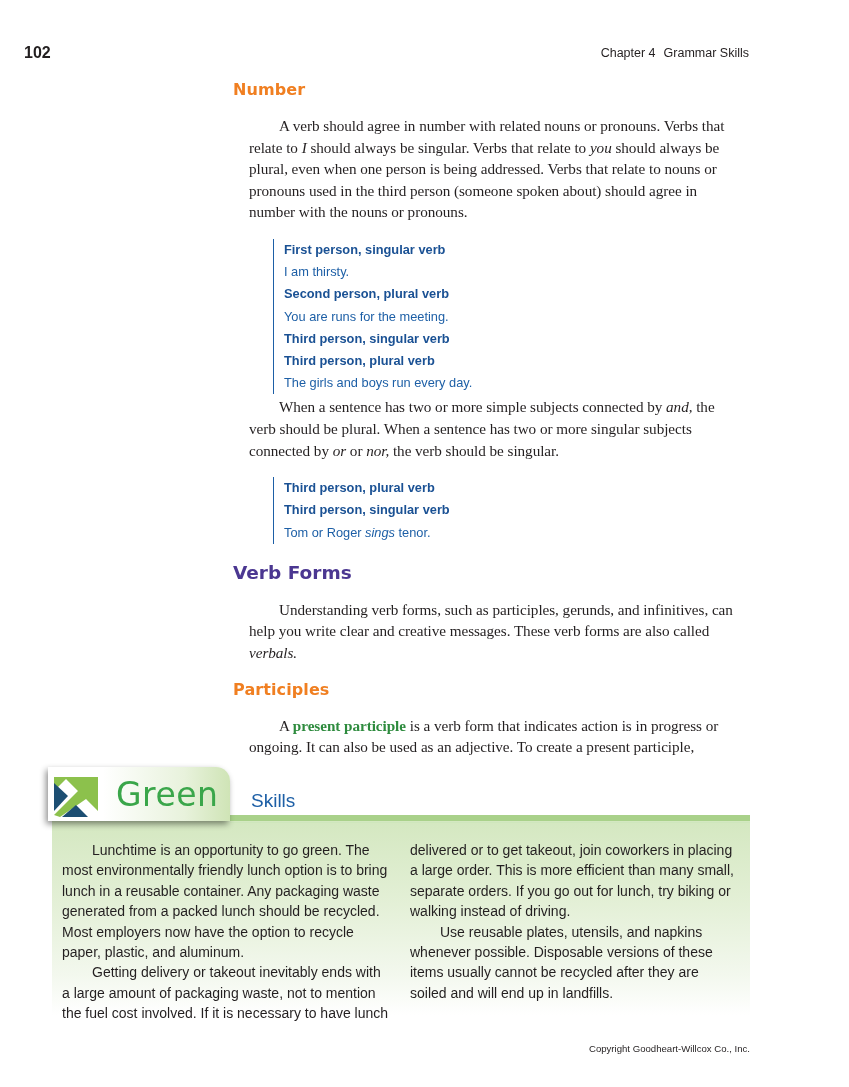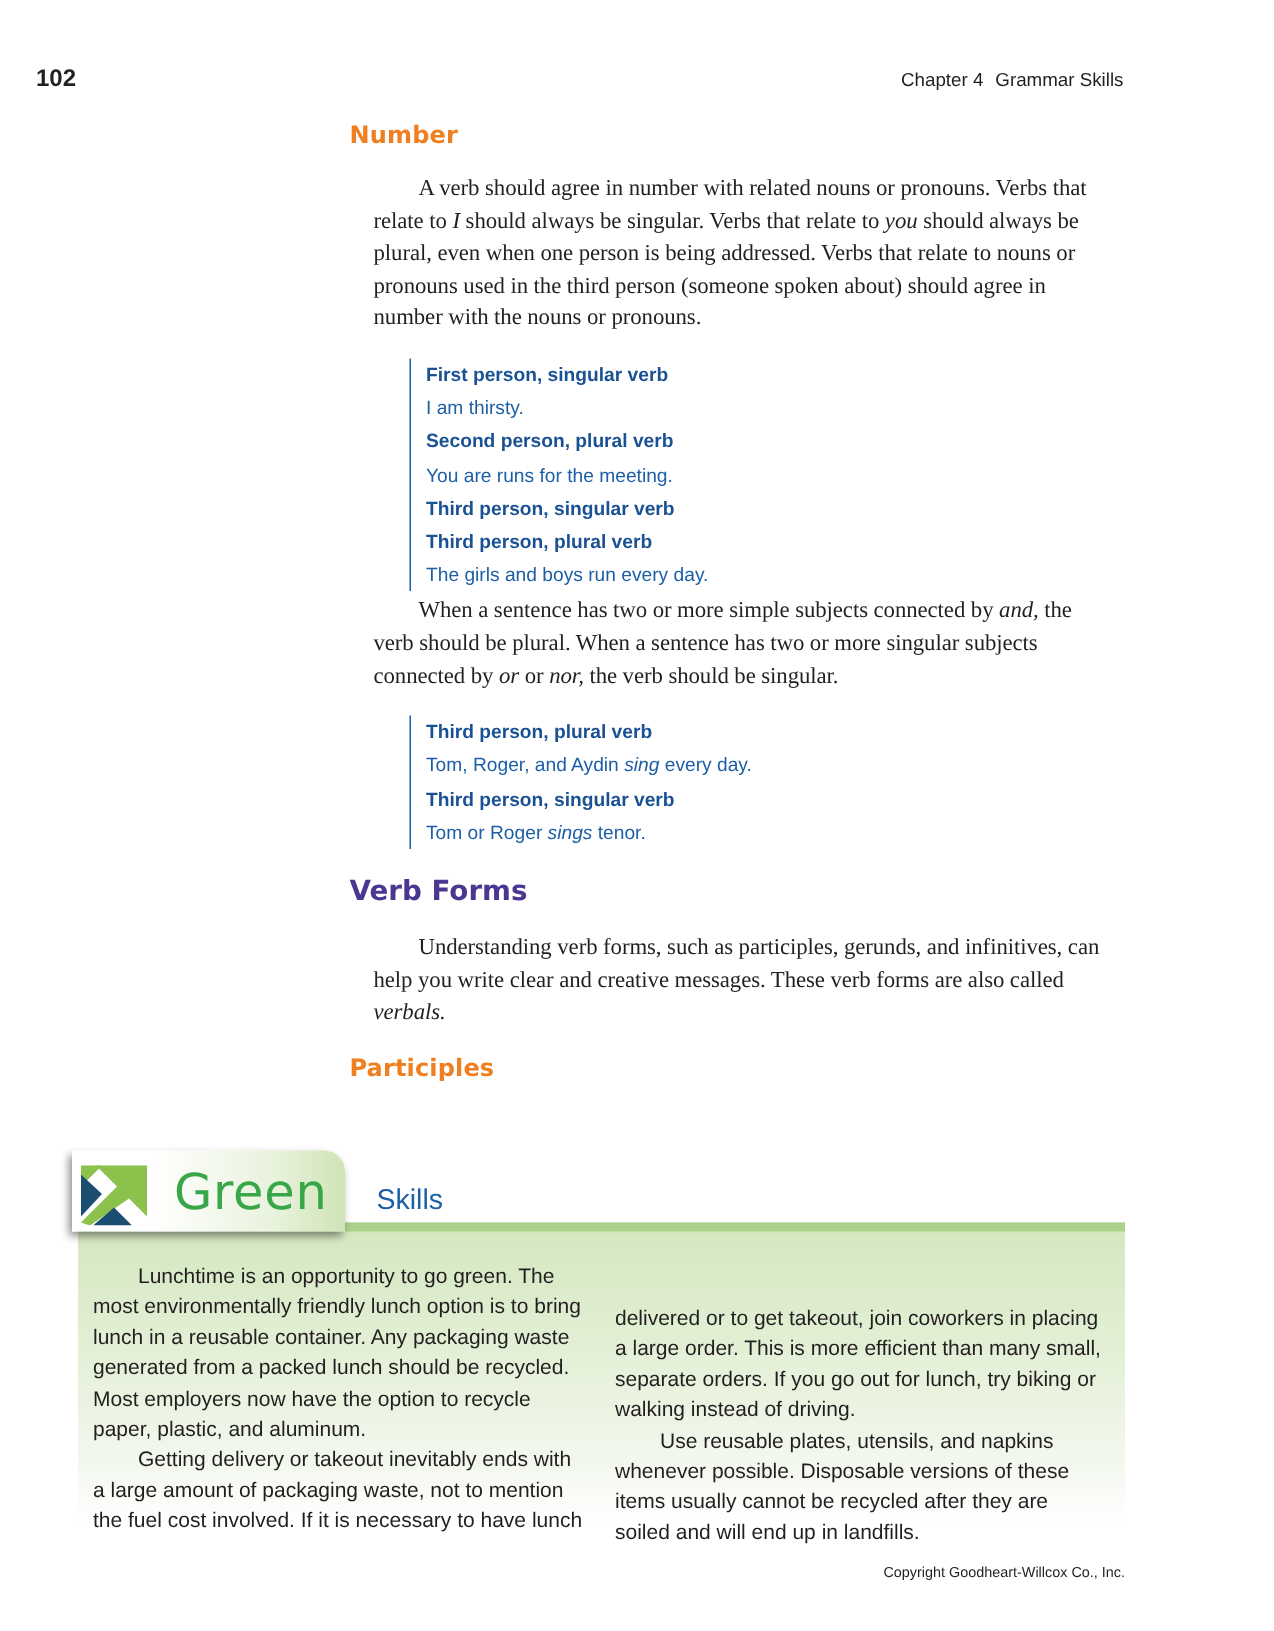--- a/index.html
+++ b/index.html
@@ -20,21 +20,21 @@
   .green-rule { position: absolute; left: 230px; top: 815px; width: 520px; height: 6px; background: #a9d18a; }
   .green-rule2 { position: absolute; left: 230px; top: 822px; width: 520px; height: 1px; background: #cfe6bd; }
   .green-tab { position: absolute; left: 48px; top: 767px; width: 182px; height: 54px;
     background: linear-gradient(90deg, #ffffff 30%, #e8f2dc 75%, #cfe4b6 100%);
     border-top-right-radius: 14px; box-shadow: -2px 3px 6px rgba(0,0,0,0.45); }
   .logo { position: absolute; left: 54px; top: 775px; width: 46px; height: 42px; }
   .green-word { position: absolute; left: 116px; top: 775px; font-family: "DejaVu Sans", sans-serif; font-size: 33px; color: #3aa64a; letter-spacing: 0.5px; }
   .box-title { position: absolute; left: 251px; top: 790px; font-family: "Liberation Sans", sans-serif; font-size: 19px; color: #1d5fa6; }
   .col { position: absolute; top: 840px; width: 328px; font-family: "Liberation Sans", sans-serif; font-size: 14px; line-height: 20.4px; color: #231f20; }
   .col p { margin: 0; text-indent: 30px; }
-  .col p.cont { text-indent: 0; margin-top: 28px; }
+  .col p.cont { text-indent: 0; }
   .col-left { left: 62px; }
   .col-right { left: 410px; }
   .copyright { position: absolute; right: 99px; top: 1043px; font-family: "Liberation Sans", sans-serif; font-size: 9.6px; color: #231f20; }
 </style>
 </head>
 <body>
 
 <div class="page-number">102</div>
 <div class="running-head">
   <span>Chapter 4</span><span class="sep"></span><span>Grammar Skills</span>
@@ -51,29 +51,29 @@
     <div>You are runs for the meeting.</div>
     <div class="label">Third person, singular verb</div>
     <div class="label">Third person, plural verb</div>
     <div>The girls and boys run every day.</div>
   </div>
 
   <p class="body" style="margin-top:2px;"><span>When a sentence has two or more simple subjects connected by </span><i>and,</i><span> the verb should be plural. When a sentence has two or more singular subjects connected by </span><i>or</i><span> or </span><i>nor,</i><span> the verb should be singular.</span></p>
 
   <div class="examples">
     <div class="label">Third person, plural verb</div>
-    <div><span>Tom, Roger, and Aydin </span><i>sing</i><span> every day.</span></div>
     <div class="label">Third person, singular verb</div>
     <div><span>Tom or Roger </span><i>sings</i><span> tenor.</span></div>
   </div>
 
   <h2 class="sec" style="margin-top:18px;">Verb Forms</h2>
   <p class="body"><span>Understanding verb forms, such as participles, gerunds, and infinitives, can help you write clear and creative messages. These verb forms are also called </span><i>verbals.</i></p>
 
   <h3 class="sub" style="margin-top:10px;">Participles</h3>
+  <p class="body"><span>A </span><span class="term">present participle</span><span> is a verb form that indicates action is in progress or ongoing. It can also be used as an adjective. To create a present participle,</span></p>
 </div>
 
 <div class="green-box"></div>
 <div class="green-rule"></div>
 <div class="green-rule2"></div>
 <div class="green-tab"></div>
 <svg class="logo" viewBox="0 0 46 42">
   <rect x="0" y="0" width="46" height="42" fill="#ffffff"></rect>
   <polygon points="0,2 14,2 0,16" fill="#8cc14c"></polygon>
   <polygon points="0,8 14,21 0,36" fill="#1c4e72"></polygon>

